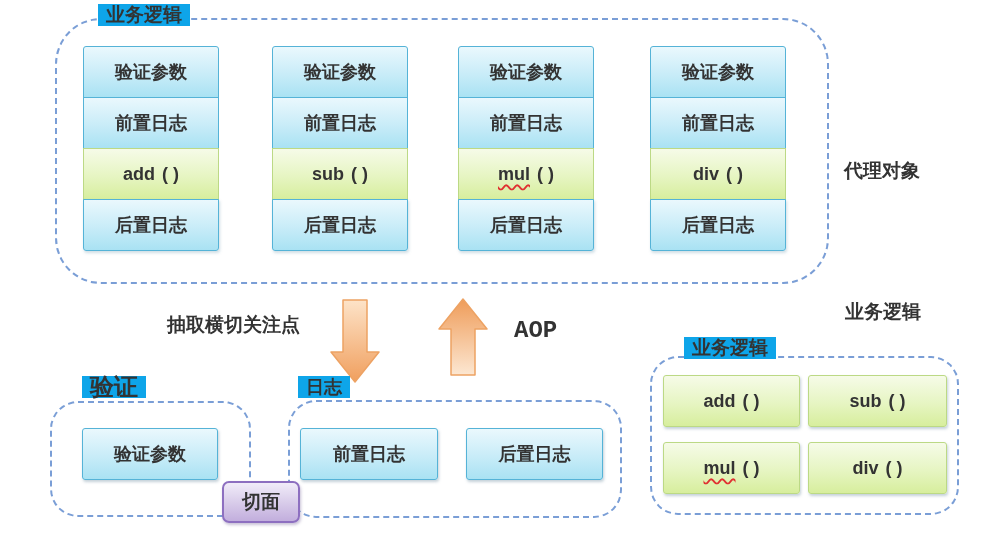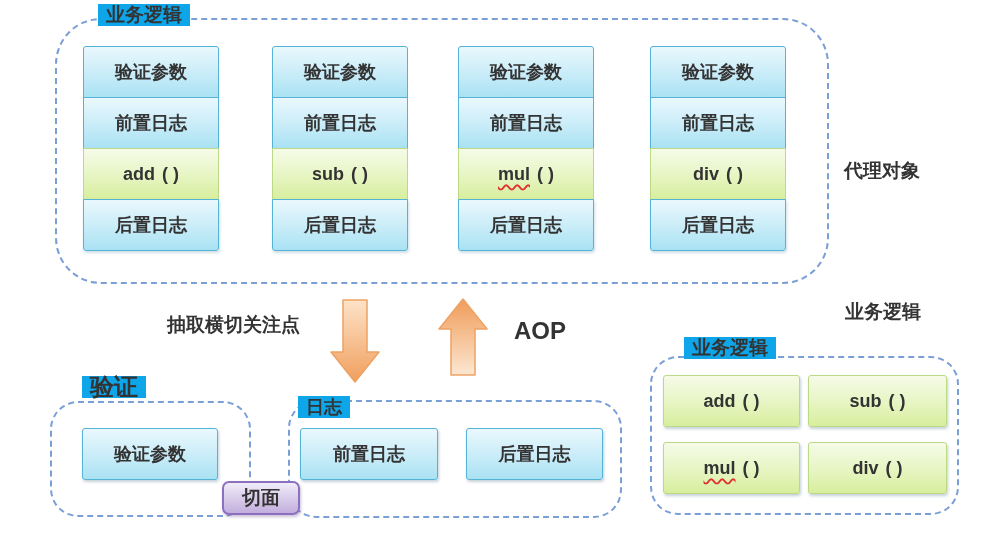--- a/index.html
+++ b/index.html
@@ -39,28 +39,28 @@
   .box.blue  { border:1px solid #55b3d7; background:linear-gradient(180deg,#eaf8fd 0%,#c8ecf8 55%,#a9e2f3 100%); }
   .box.green { border:1px solid #bcd985; background:linear-gradient(180deg,#f6fbe8 0%,#e6f5c2 55%,#d7ee9d 100%); }
 
   .m-parens { margin-left:7px; }
   .misspelled {
     text-decoration-line:underline; text-decoration-style:wavy;
     text-decoration-color:#e03131; text-decoration-thickness:1.5px; text-underline-offset:4px;
   }
 
   .aspect-tag {
-    position:absolute; left:222px; top:481px; width:78px; height:34px; z-index:6;
+    position:absolute; left:222px; top:481px; width:78px; height:42px; z-index:6;
     display:flex; align-items:center; justify-content:center; font-size:19px; font-weight:bold;
     border:2px solid #8d6fc0; border-radius:7px; box-sizing:border-box;
     background:linear-gradient(180deg,#f1ecf9 0%,#d9cdea 50%,#c2aedd 100%);
     box-shadow:1px 2px 3px rgba(100,80,140,.35);
   }
   .arrow-svg { position:absolute; z-index:3; }
-  .mid-label { position:absolute; font-size:19px; font-weight:bold; white-space:nowrap; }
+  .mid-label { position:absolute; font-size:19px; font-weight:bold; white-space:nowrap;font-family:Liberation Mono, monospace; }
 </style>
 </head>
 <body>
 
 <div class="canvas">
 
   <div class="dashed-rect proxy-rect"></div>
   <div class="group-label" style="left:98px; top:4px;">业务逻辑</div>
   <div class="side-label" style="left:844px; top:111px;margin-top:48px;">代理对象</div>
 
@@ -126,21 +126,21 @@
     <path d="M25 1 L49 31 H37 V77 H13 V31 H1 Z" fill="url(#gUp)" stroke="#eda263" stroke-width="1.5" stroke-linejoin="round"></path>
   </svg>
 
   <div class="mid-label" style="left:514px; top:317px; font-size:24px;">AOP</div>
 
   <div class="dashed-rect validate-rect"></div>
   <div class="group-label" style="left:82px; top:376px; font-size:24px;">验证</div>
   <div class="box blue" style="left:82px; top:428px; width:136px;">验证参数</div>
 
   <div class="dashed-rect logging-rect"></div>
-  <div class="group-label" style="left:298px; top:376px; font-size:18px;margin-top:20px;">日志</div>
+  <div class="group-label" style="left:298px; top:376px; font-size:18px;">日志</div>
   <div class="box blue" style="left:300px; top:428px; width:138px;">前置日志</div>
   <div class="box blue" style="left:466px; top:428px; width:137px;">后置日志</div>
 
   <div class="aspect-tag">切面</div>
 
   <div class="side-label" style="left:845px; top:300px;">业务逻辑</div>
   <div class="dashed-rect target-rect"></div>
   <div class="group-label" style="left:684px; top:337px;">业务逻辑</div>
 
   <div class="box green" style="left:663px; top:375px; width:137px;">

